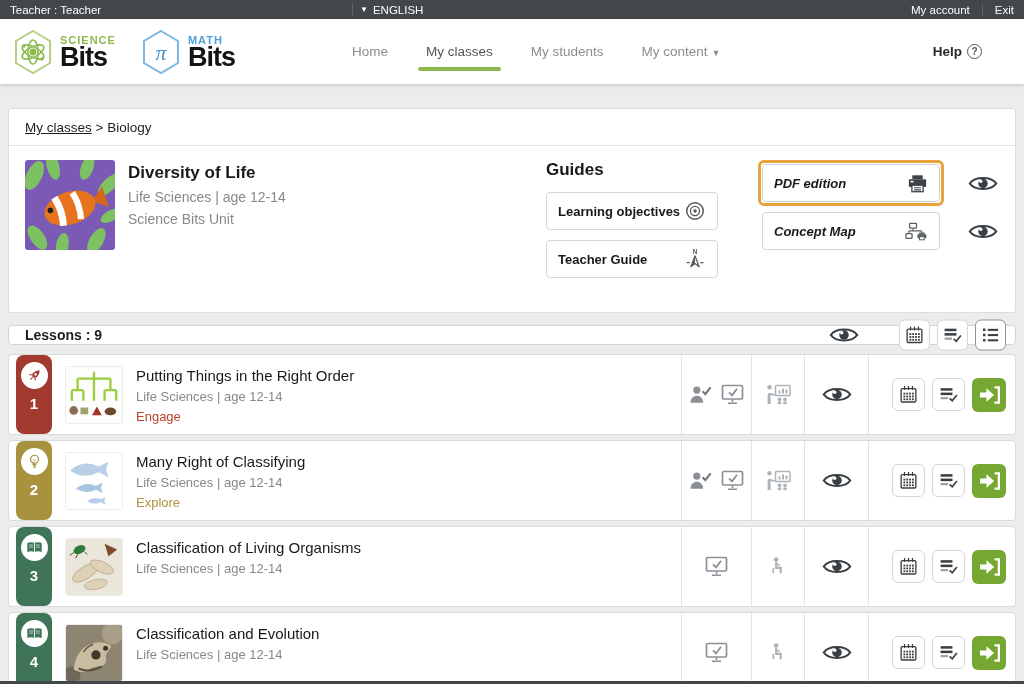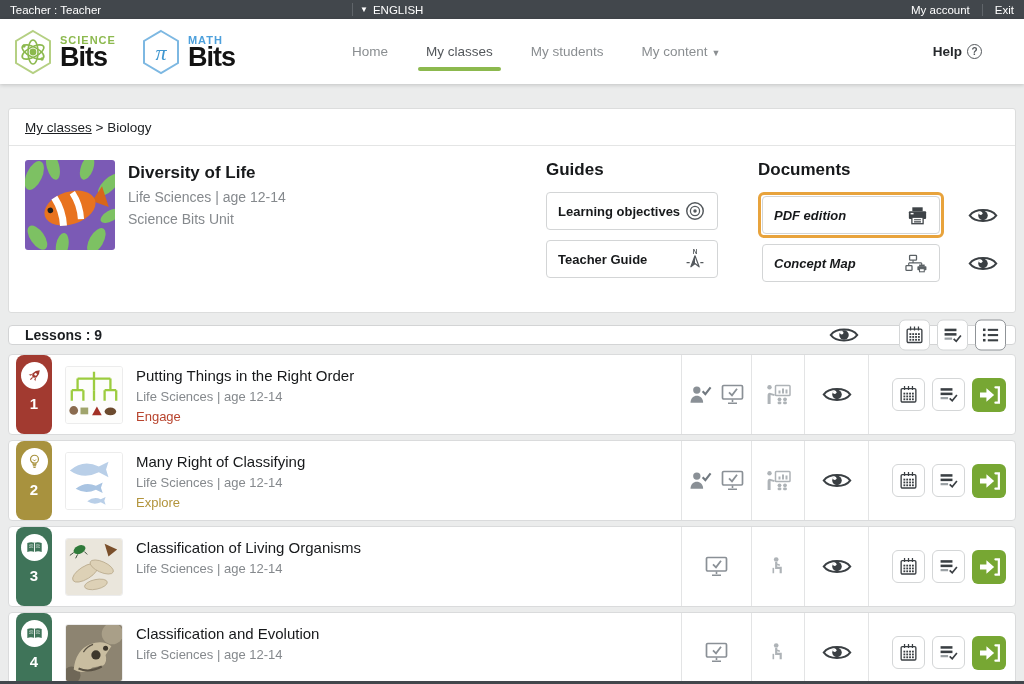--- a/index.html
+++ b/index.html
@@ -386,21 +386,20 @@
             </svg>
         </button>
         <button class="panel-btn">
           <span>Teacher Guide</span>
           <svg width="22" height="22">
               <use href="#sym-orientation"></use>
             </svg>
         </button>
       </div>
       <div class="docs-col">
-        <h3 class="col-title">Documents</h3>
         <div class="doc-row">
           <span class="btn-wrap hl">
             <button class="panel-btn">
               <span>PDF edition</span>
               <svg width="21" height="19">
                   <use href="#sym-printer"></use>
                 </svg>
             </button>
           </span>
           <svg class="doc-eye" width="30" height="19">

